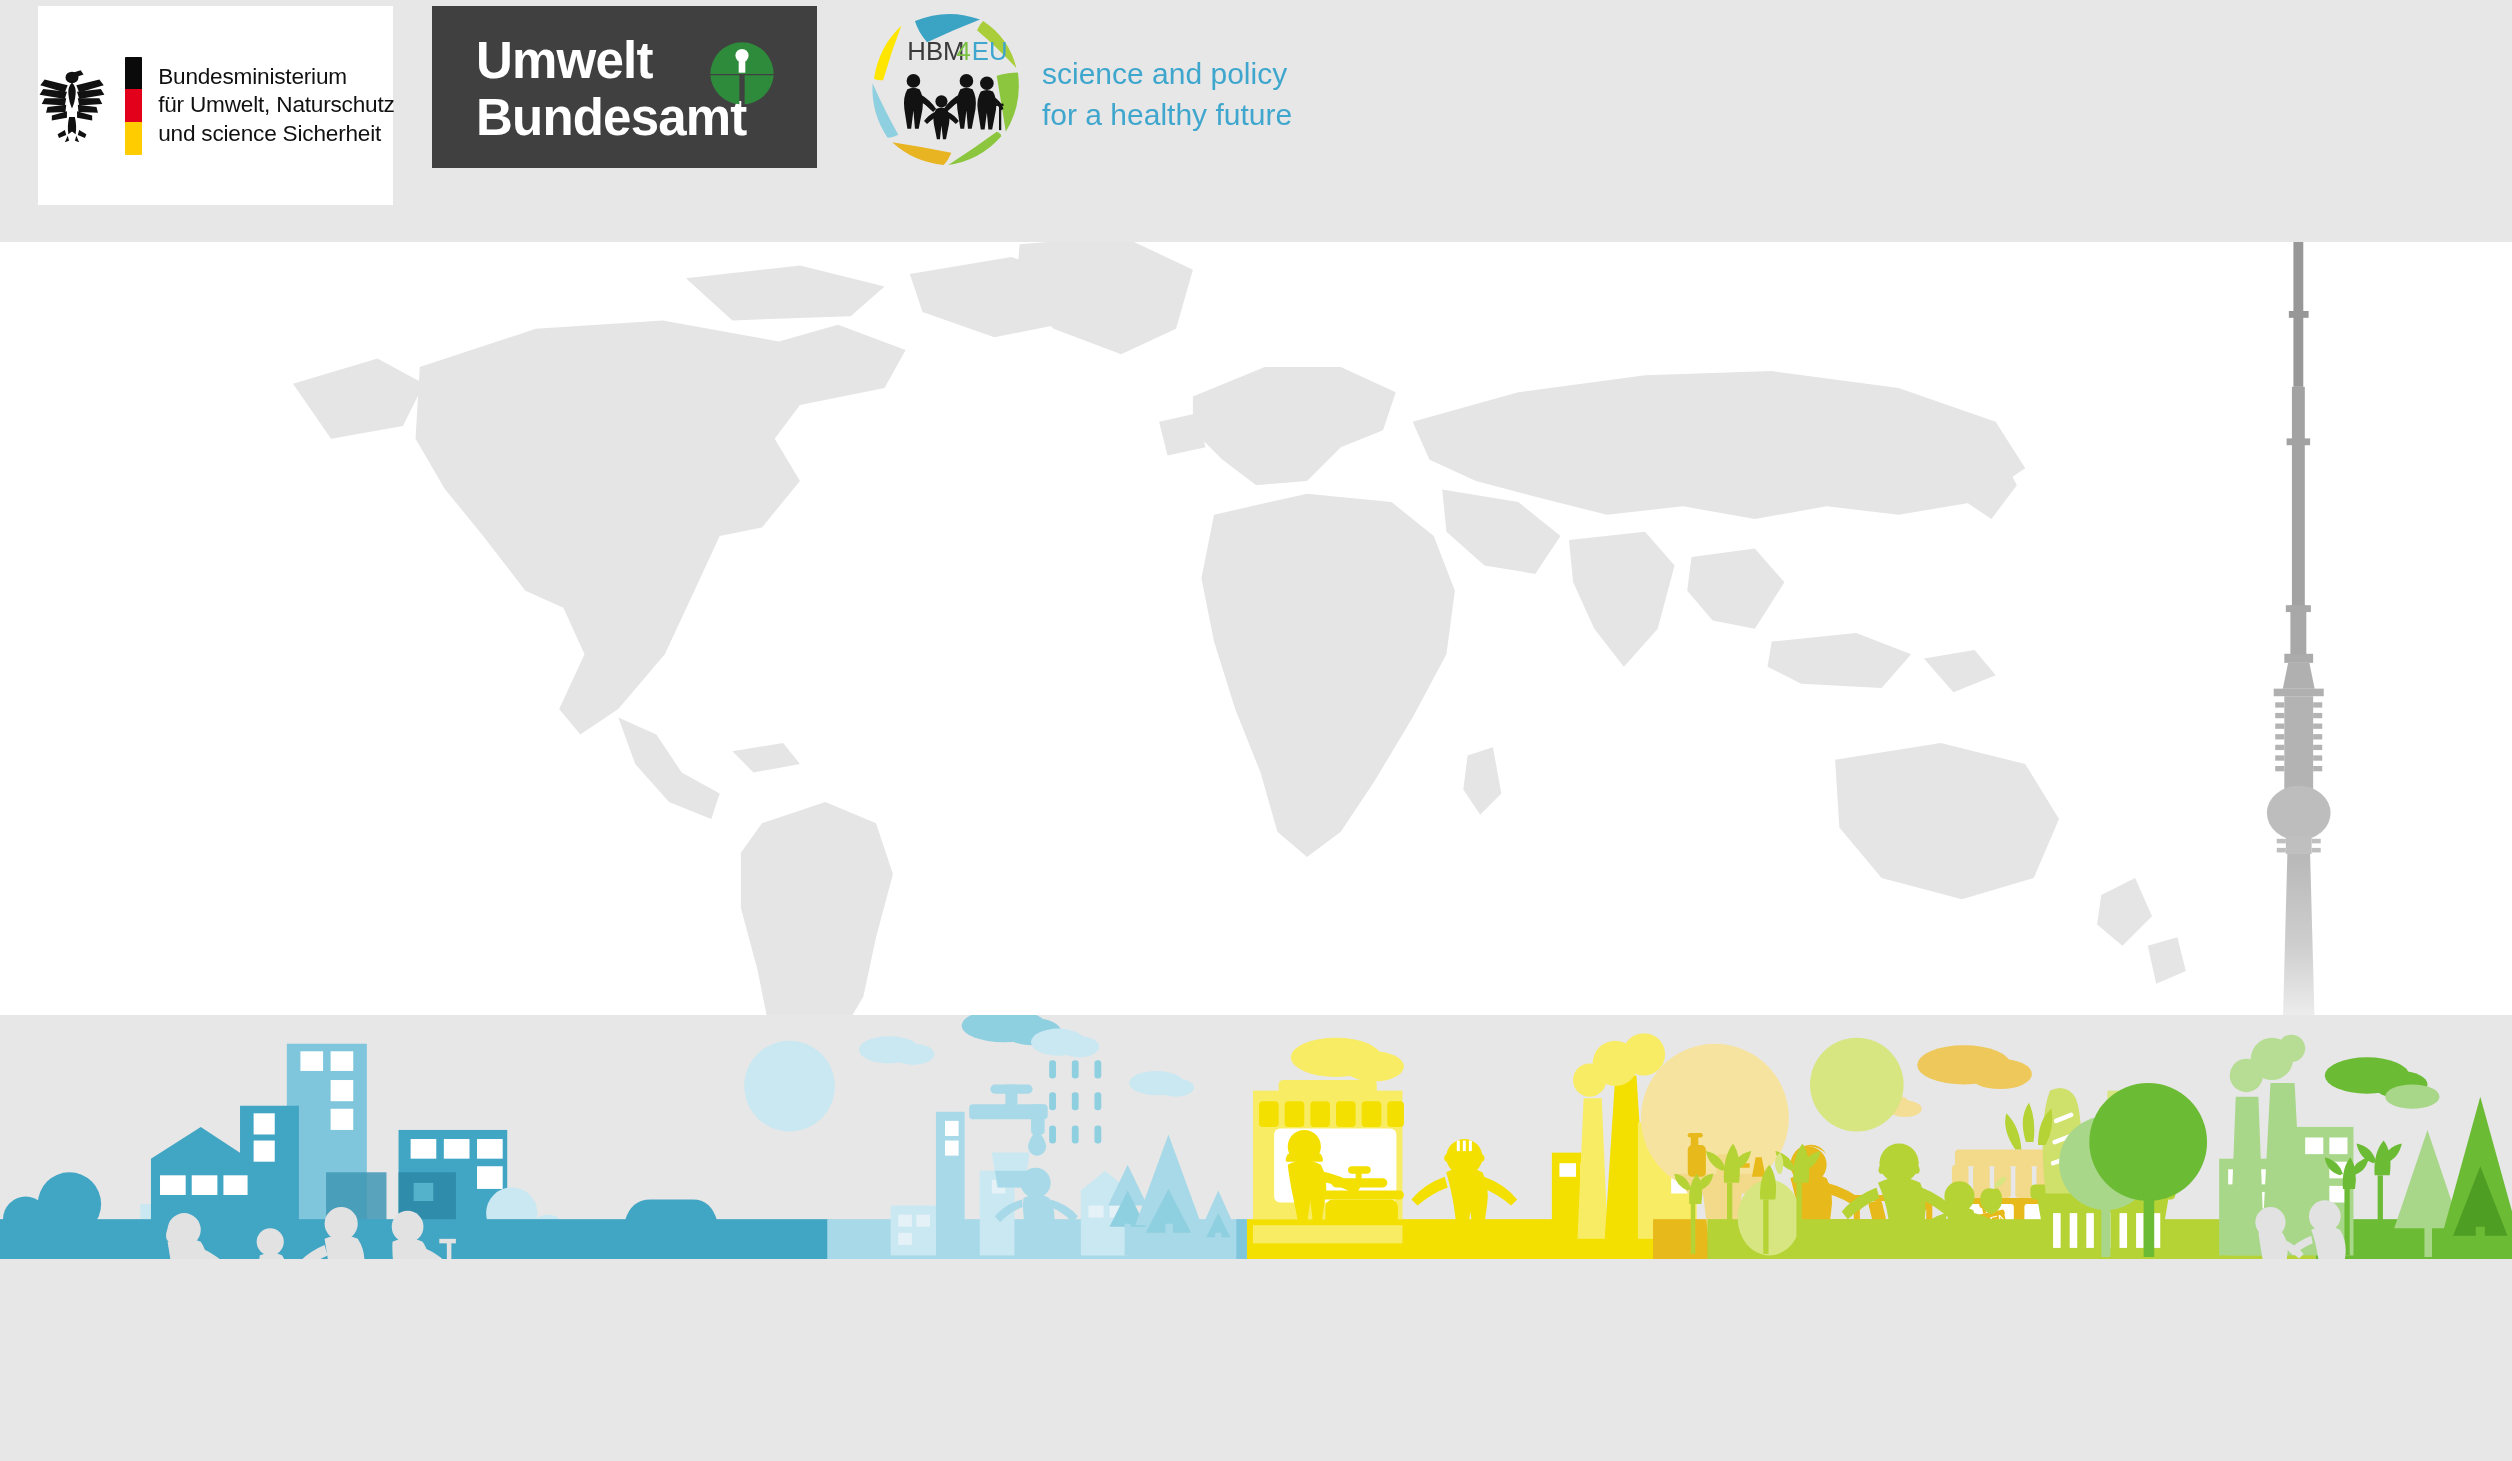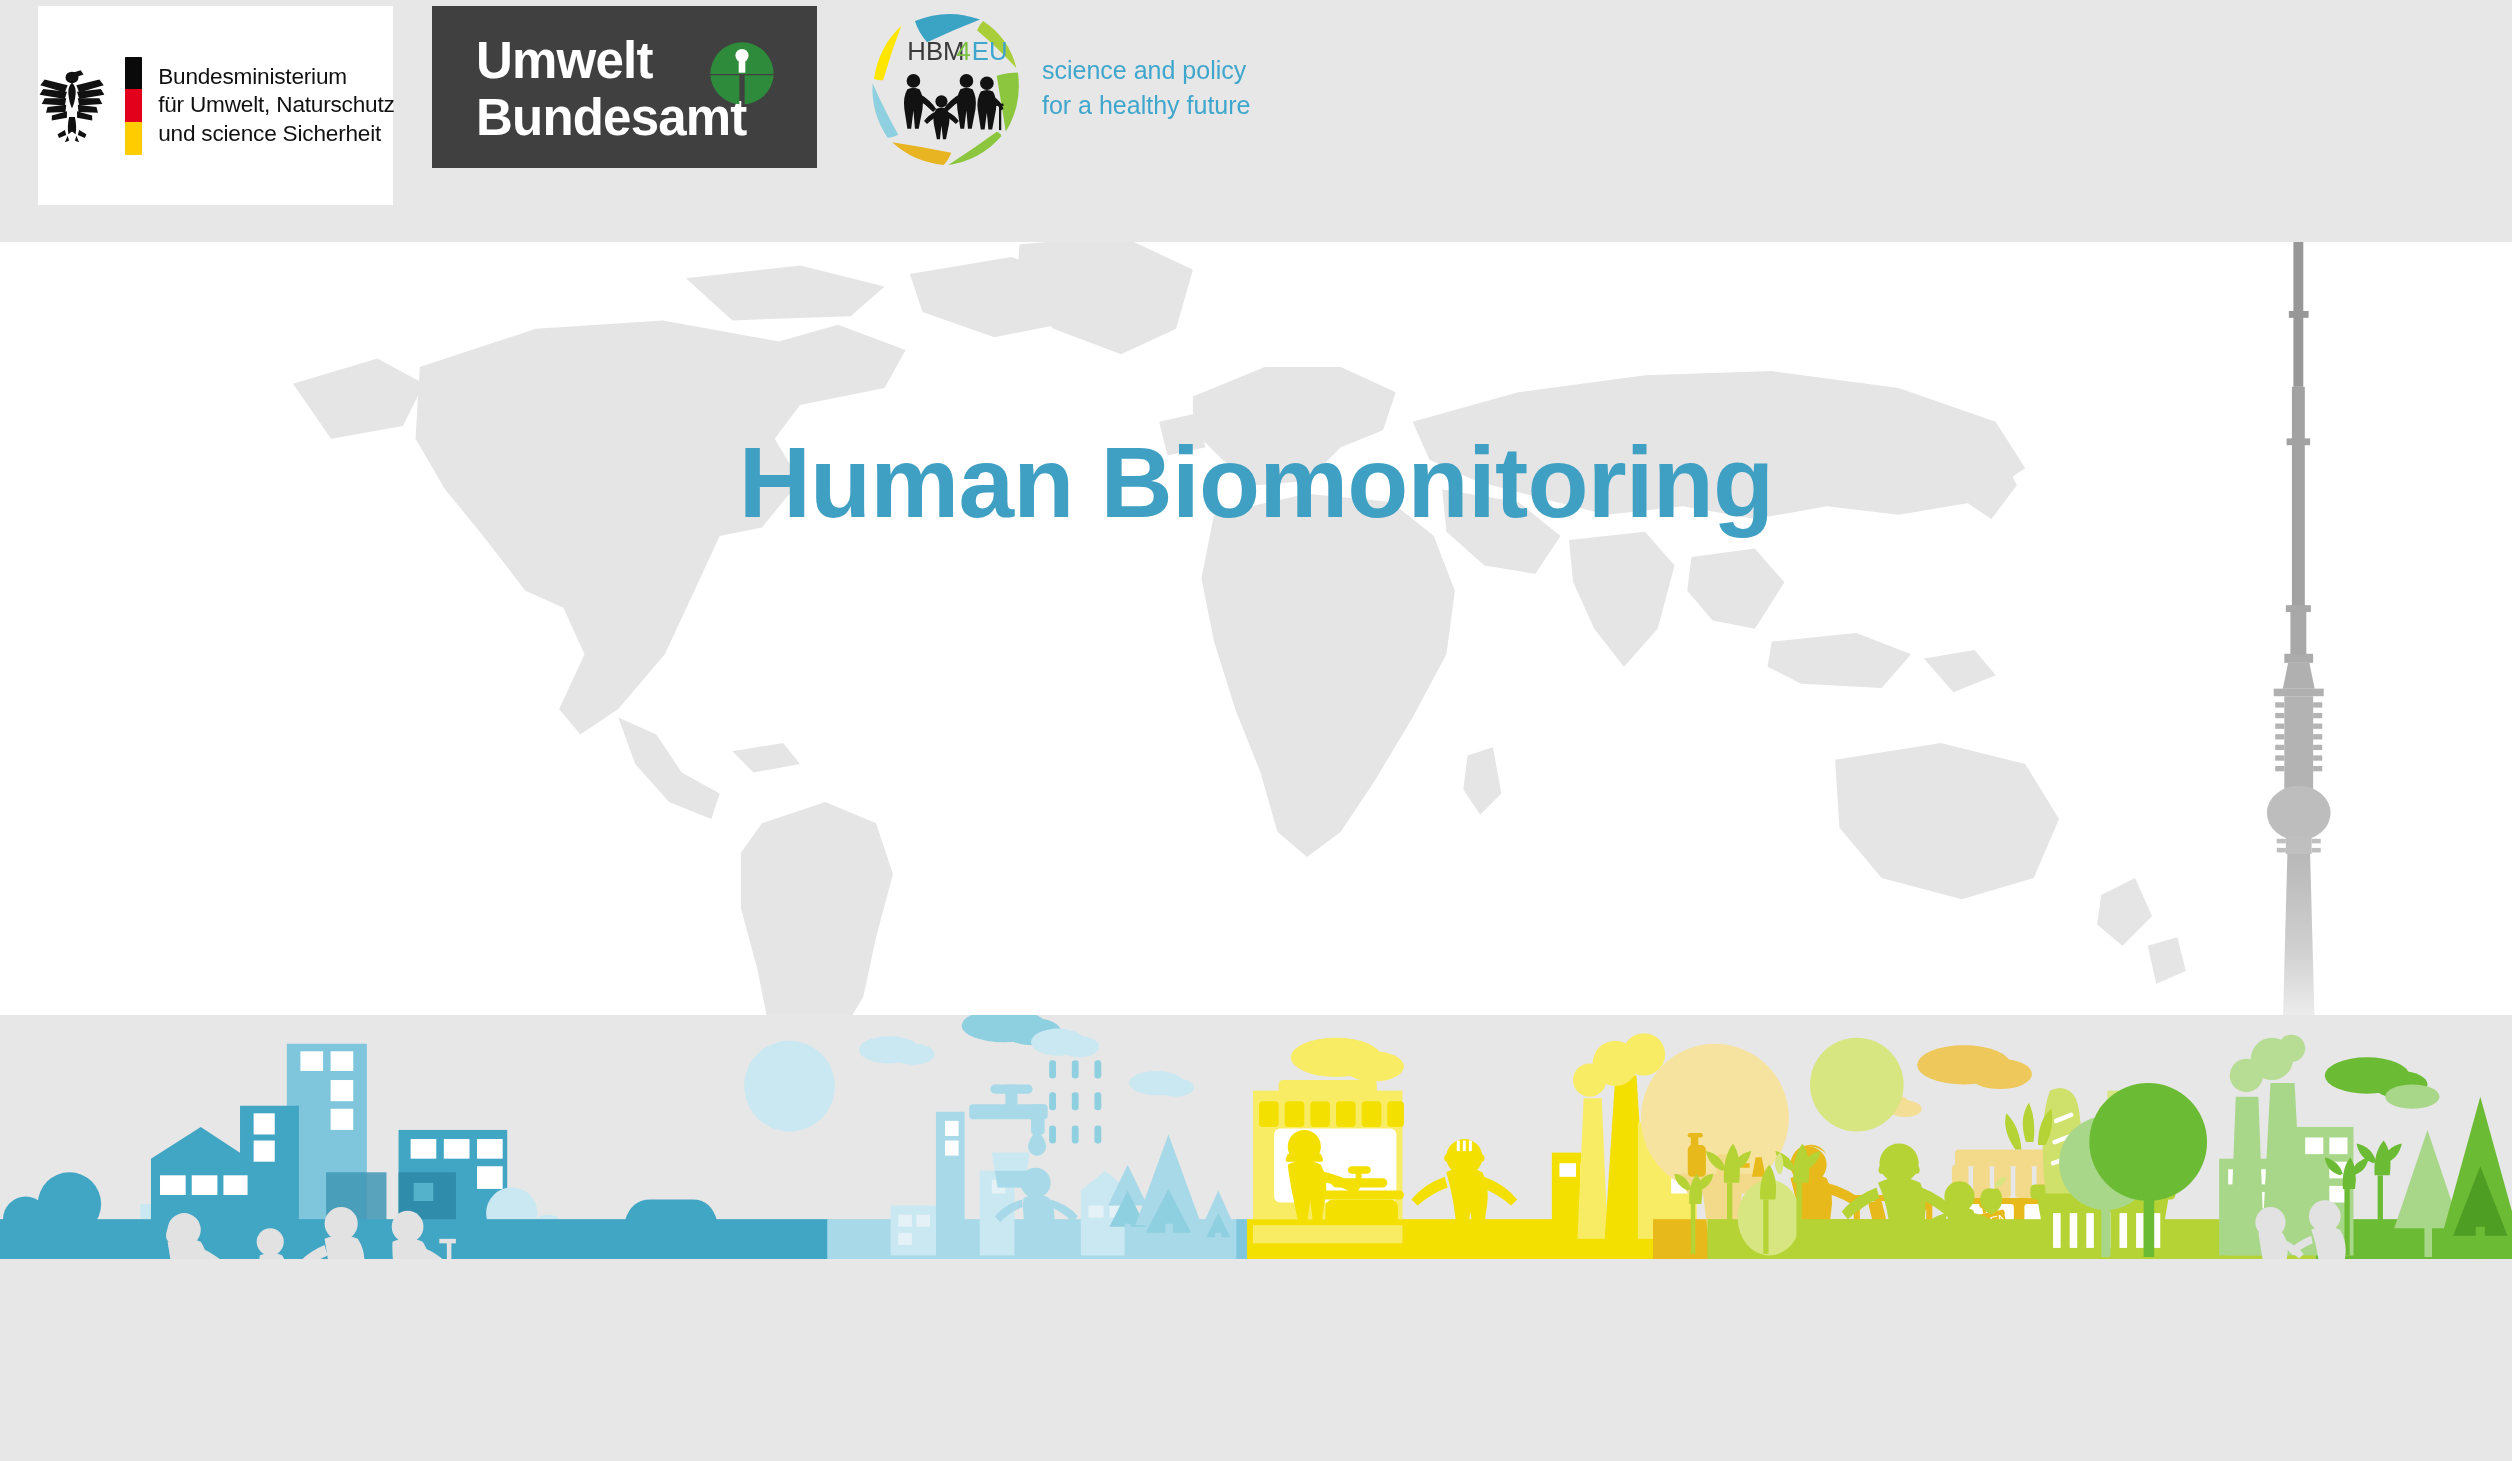--- a/index.html
+++ b/index.html
@@ -41,21 +41,21 @@
     position:absolute; left:44px; top:26px;
     color:#ffffff; font-weight:bold; font-size:51px; line-height:1.12; letter-spacing:-0.8px;
   }
   .uba-mark { position:absolute; right:42px; top:35px; width:66px; height:66px; }
 
   
   .hbm { width:408px; height:162px; position:relative; display:block; }
   .hbm-ring { position:absolute; left:12px; top:3px; width:159px; height:159px; }
   .hbm-tag {
     position:absolute; left:186px; top:47px;
-    color:#3fa6cd; font-size:25px; line-height:1.38; white-space:nowrap;
+    color:#3fa6cd; font-size:30px; line-height:1.38; white-space:nowrap;
   }
 
   
   .tower { position:absolute; left:2254px; top:38px; width:91px; height:981px; }
 
   
   .title-wrap { position:absolute; left:0; top:419px; width:2512px; text-align:center; }
   .title {
     color:#3fa0c3; font-weight:bold; font-size:100px; line-height:1.26;
     letter-spacing:-0.8px;
@@ -269,21 +269,20 @@
         <div class="hbm-tag">
           <div>science and policy</div>
           <div>for a healthy future</div>
         </div>
       </div>
 
     </div>
   </div>
 
   <div class="title-wrap">
-    <div class="title">Human Biomonitoring</div>
   </div>
 
 
   <div class="illus">
     <svg viewBox="0 0 3328 324" preserveAspectRatio="none" aria-hidden="true">
 
       <g>
         <circle cx="1046" cy="94" r="60" fill="#c9e8f2"></circle>
         <circle cx="34" cy="270" r="30" fill="#41a5c4"></circle>
         <rect x="30" y="278" width="8" height="36" fill="#41a5c4"></rect>

